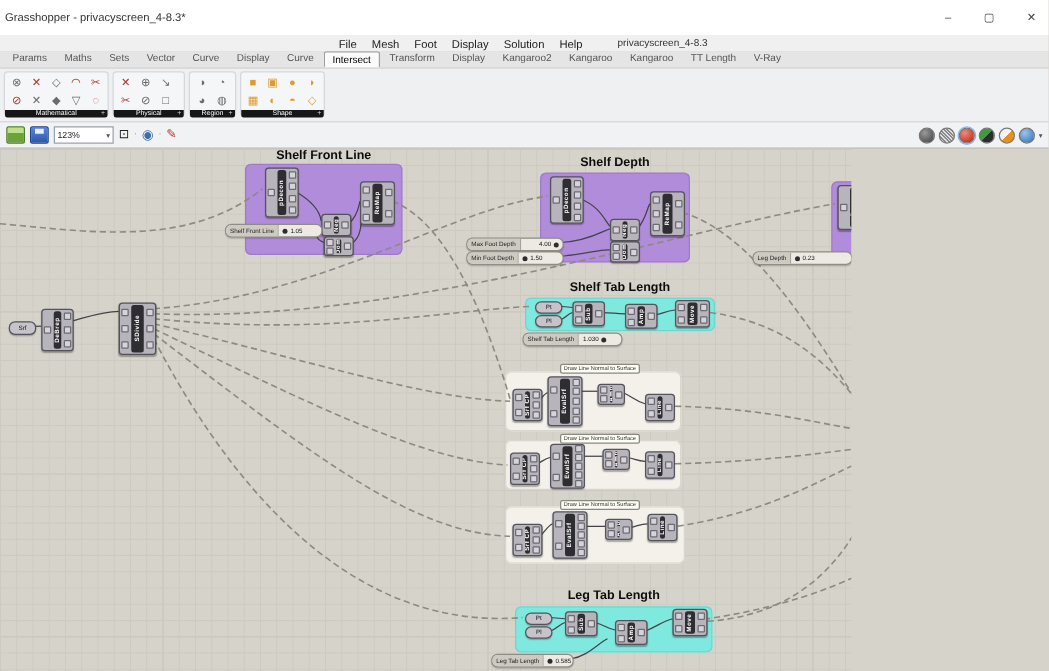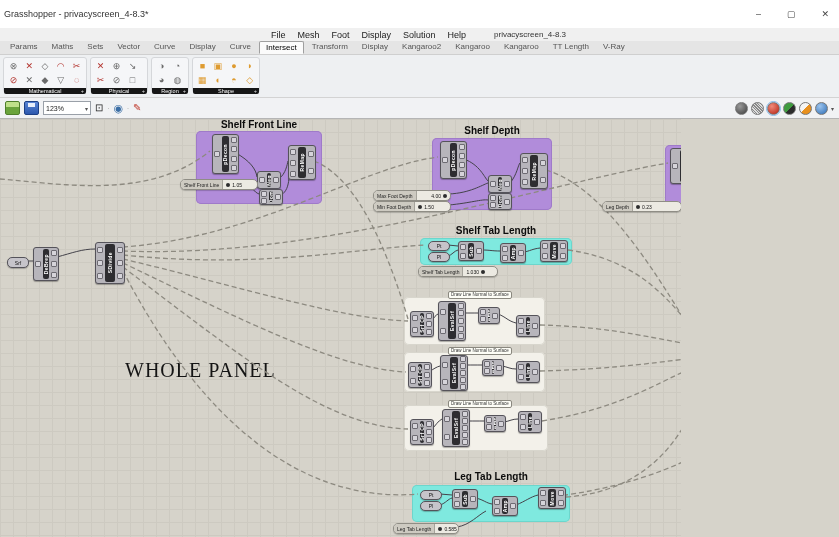--- a/index.html
+++ b/index.html
@@ -261,21 +261,20 @@
   <div class="gtitle" style="left:196px;top:0px;width:126px">Shelf Front Line</div>
   <div class="gtitle" style="left:432px;top:6px;width:120px">Shelf Depth</div>
   <div class="gtitle" style="left:665px;top:13px;width:130px">Leg Depth</div>
   <div class="gtitle" style="left:420px;top:106px;width:152px">Shelf Tab Length</div>
   <div class="gtitle" style="left:412px;top:352px;width:158px">Leg Tab Length</div>
 
   <div class="gtag" style="left:448px;top:172px">Draw Line Normal to Surface</div>
   <div class="gtag" style="left:448px;top:228px">Draw Line Normal to Surface</div>
   <div class="gtag" style="left:448px;top:281px">Draw Line Normal to Surface</div>
 
-  <div class="biglabel" style="left:125px;top:240px">WHOLE PANEL</div>
 
   <svg class="wires" width="839" height="430" viewBox="0 0 839 430">
     <path class="dash" d="M0,60 C70,66 150,80 210,32"></path>
     <path class="dash" d="M123,128 C260,118 360,48 438,38"></path>
     <path class="dash" d="M123,132 C320,140 540,66 668,44"></path>
     <path class="dash" d="M123,136 C260,150 350,130 426,126"></path>
     <path class="dash" d="M123,140 C250,170 340,200 408,202"></path>
     <path class="dash" d="M123,144 C250,205 340,250 406,253"></path>
     <path class="dash" d="M123,148 C250,245 330,308 408,310"></path>
     <path class="dash" d="M123,152 C200,300 300,385 418,375"></path>

